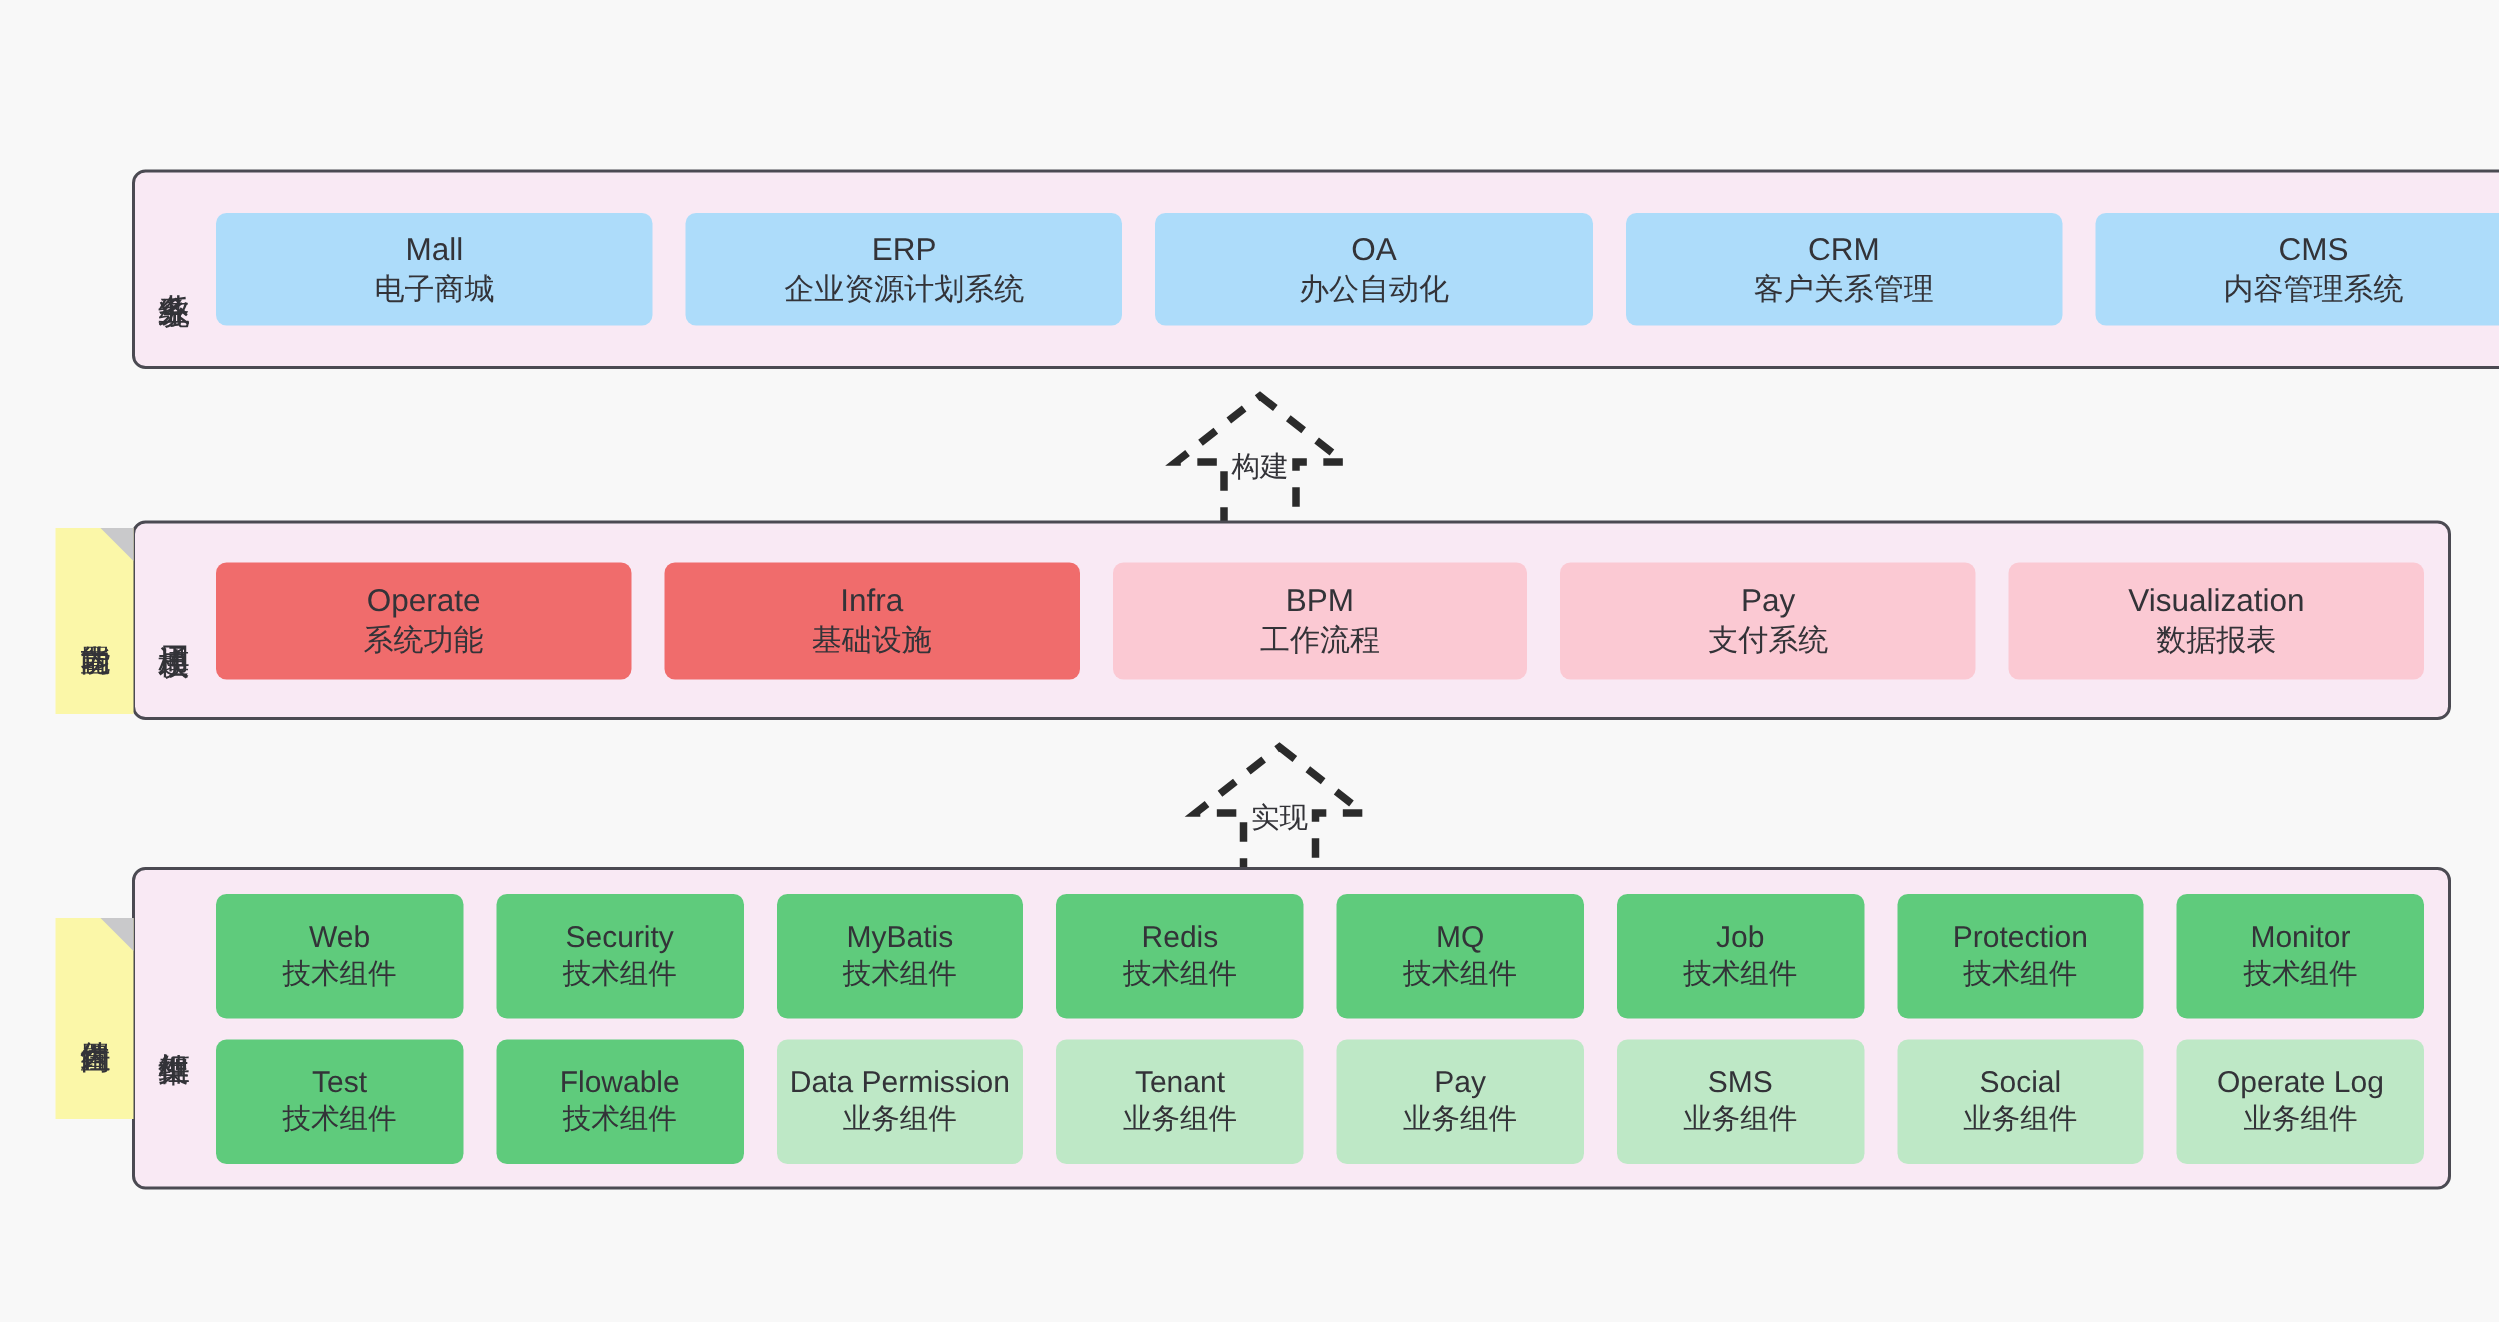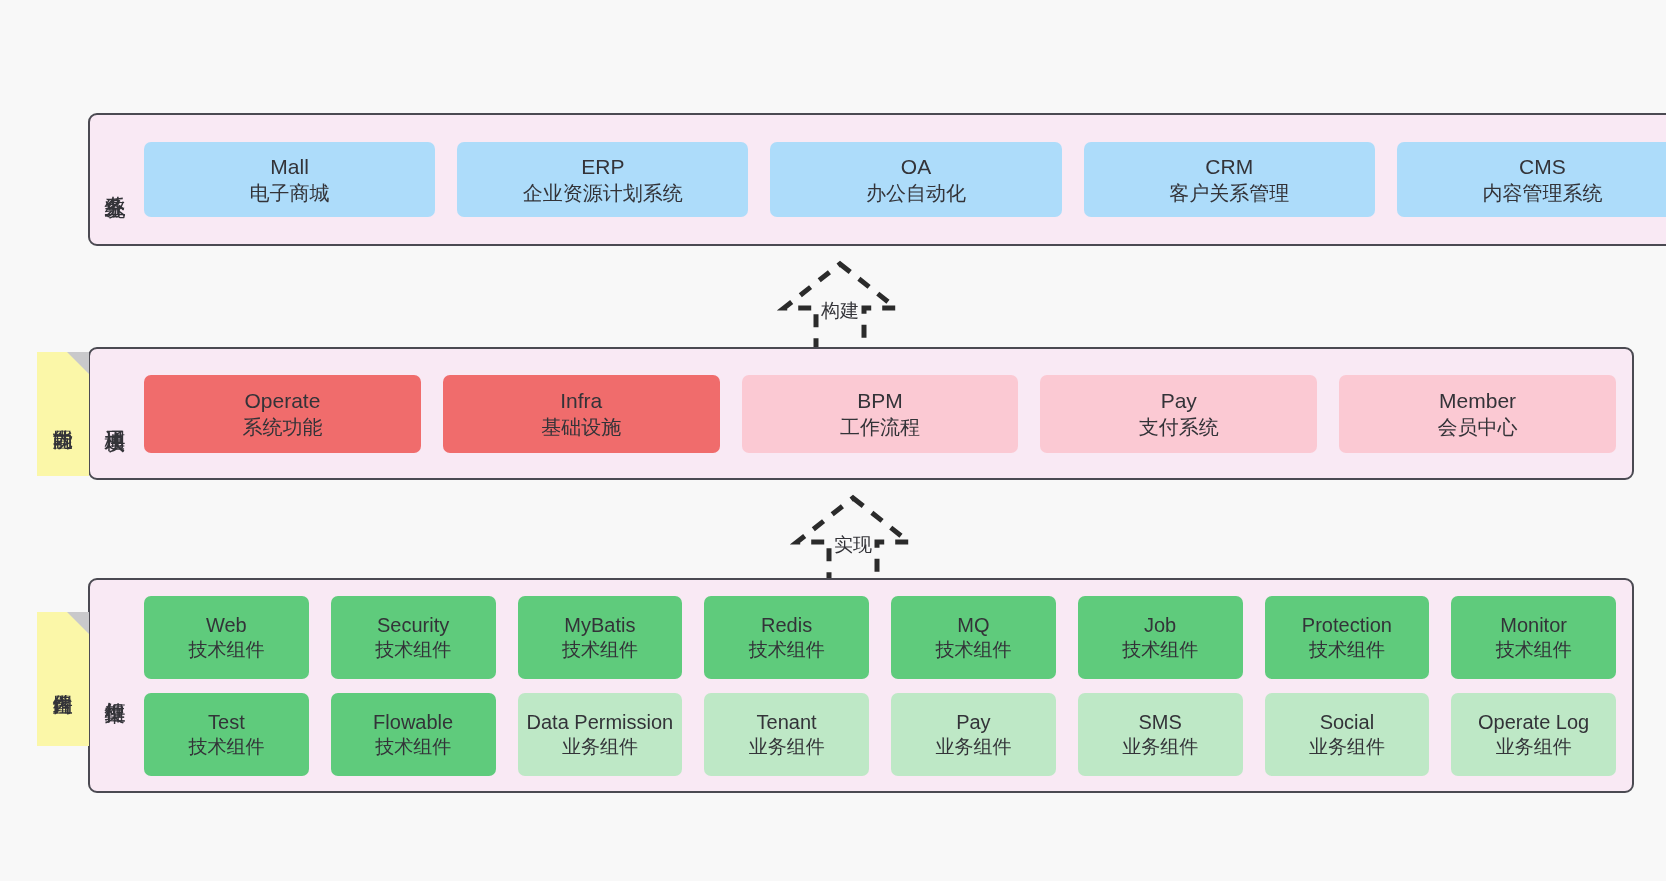--- a/index.html
+++ b/index.html
@@ -232,22 +232,22 @@
         </div>
         <div class="cell soft">
           <span class="en">BPM</span>
           <span class="cn">工作流程</span>
         </div>
         <div class="cell soft">
           <span class="en">Pay</span>
           <span class="cn">支付系统</span>
         </div>
         <div class="cell soft">
-          <span class="en">Member</span>
-          <span class="cn">会员中心</span>
+          <span class="en">Visualization</span>
+          <span class="cn">数据报表</span>
         </div>
       </div>
     </div>
   </div>
 
   <div class="arrow-connector" id="arrow-impl">
     <svg width="200" height="100" viewBox="0 0 200 100">
       <path d="M 100 6 L 156 50 L 124 50 L 124 92 L 76 92 L 76 50 L 44 50 Z" fill="none" stroke="#2B2B2B" stroke-width="5" stroke-dasharray="13 11" stroke-linejoin="miter" stroke-linecap="butt"></path>
     </svg>
     <div class="arrow-label">实现</div>

